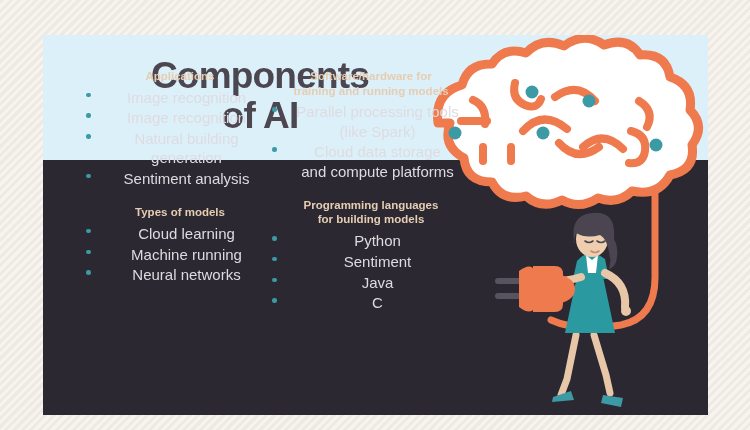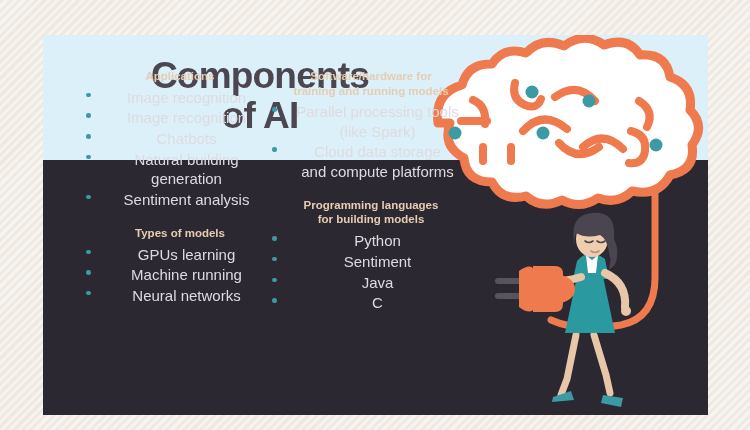--- a/index.html
+++ b/index.html
@@ -215,31 +215,30 @@
     </g>
   </svg>
 
   <div class="col col-left">
 
     <div class="group">
       <h2 class="group-heading">Applications</h2>
       <ul class="bullet-list">
         <li class="bullet-item">Image recognition</li>
         <li class="bullet-item">Image recognition</li>
-        <li class="bullet-item">Chatbots</li>
         <li class="bullet-item">Natural building
 generation</li>
         <li class="bullet-item">Sentiment analysis</li>
       </ul>
     </div>
 
     <div class="group">
       <h2 class="group-heading">Types of models</h2>
       <ul class="bullet-list">
-        <li class="bullet-item">GPUs learning</li>
+        <li class="bullet-item">Cloud learning</li>
         <li class="bullet-item">Machine running</li>
         <li class="bullet-item">Neural networks</li>
       </ul>
     </div>
   </div>
 
   <div class="col col-mid">
 
     <div class="group">
       <h2 class="group-heading">Software/hardware for

